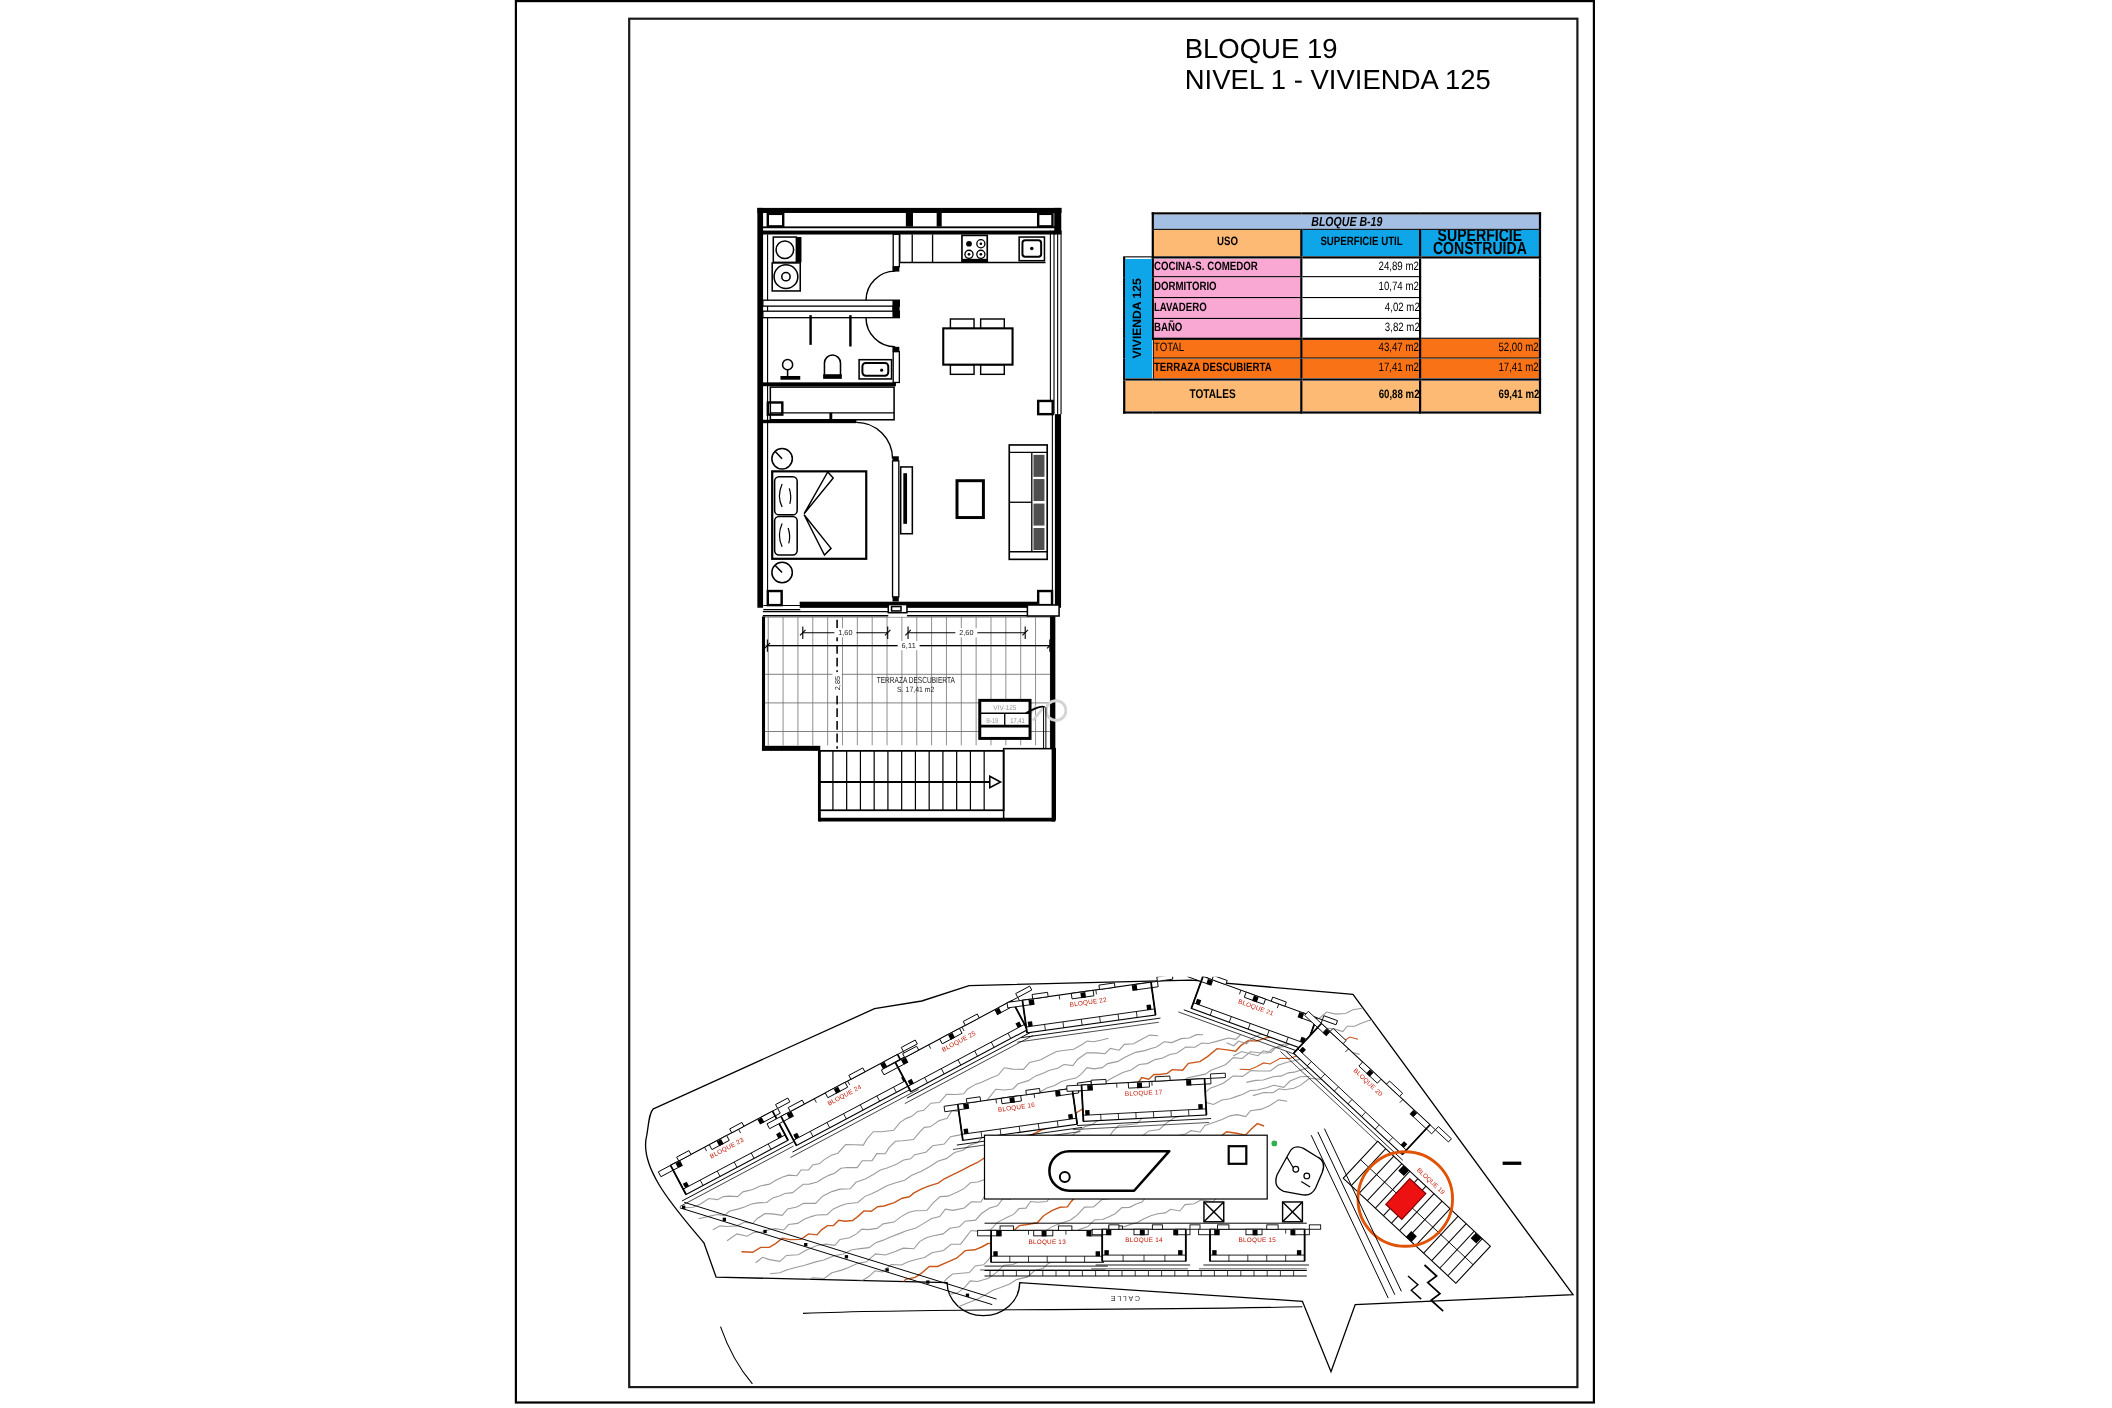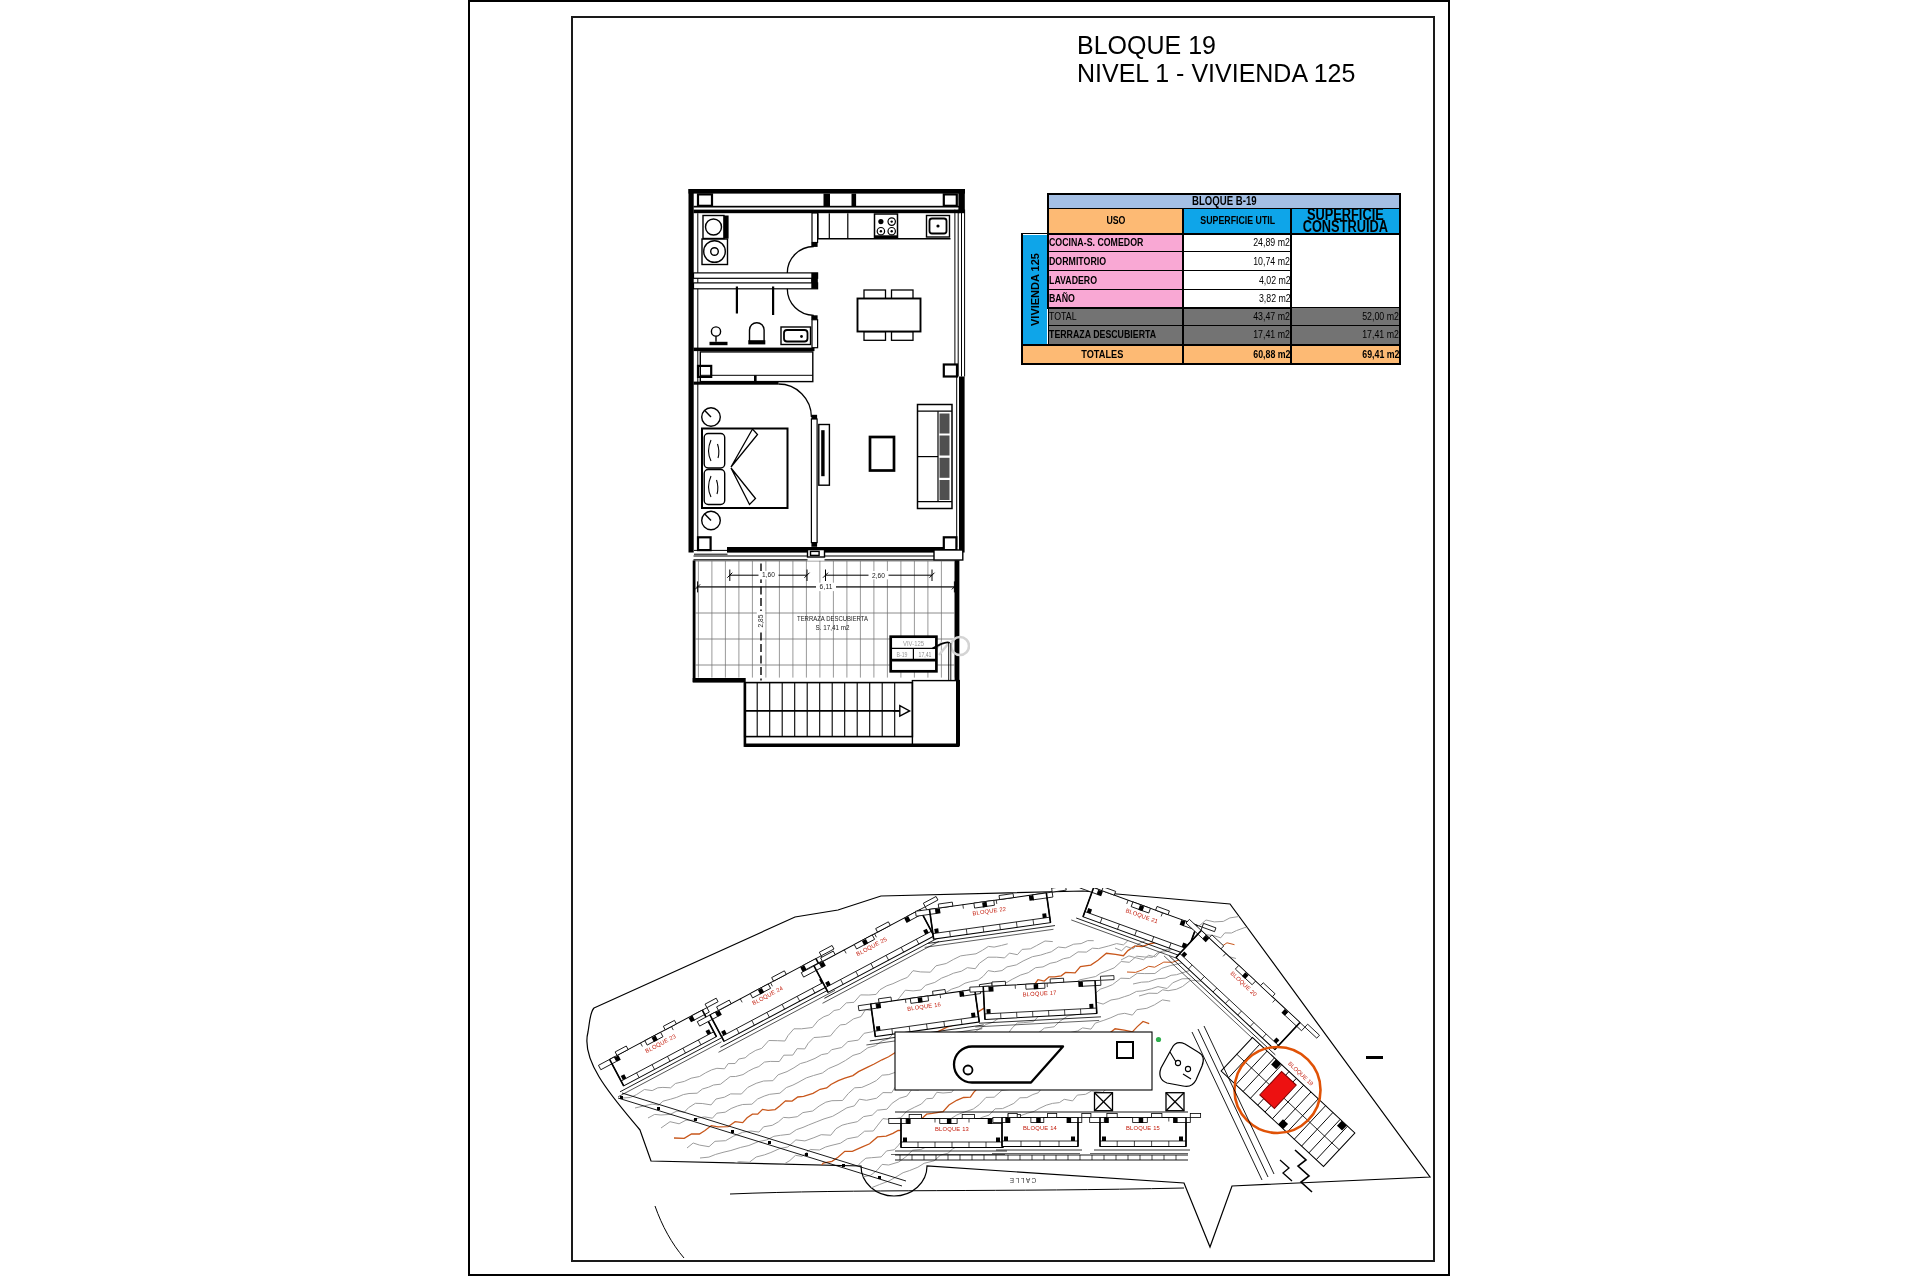--- a/index.html
+++ b/index.html
@@ -9,25 +9,25 @@
 #innerframe{left:571px;top:16px;width:864px;height:1246px;border:2px solid #1a1a1a;box-sizing:border-box;}
 #title{left:1077px;top:31px;font-size:25px;line-height:28px;color:#000;}
 
 #areatable{left:1021px;top:193px;border-collapse:collapse;table-layout:fixed;}
 #areatable td{padding:0;font-size:11px;line-height:11px;color:#000;overflow:hidden;white-space:nowrap;}
 #areatable .b{font-weight:bold;}
 #areatable td.bord{border:1px solid #000;}
 .sq{display:inline-block;transform:scaleX(0.8);transform-origin:0 50%;}
 .ctr .sq{transform-origin:50% 50%;}
 .num .sq{transform-origin:100% 50%;}
-.blue{background:#a4bfe4;}
+.blue{background:#a4bfe4;font-style:italic;}
 .yel{background:#0ea5e9;}
 .gry{background:#fdba74;}
 .grn1{background:#f9a8d4;}
-.grn2{background:#737373;margin-top:24px;}
+.grn2{background:#f97316;margin-top:24px;}
 .lab{padding-left:4px;}
 .num{text-align:right;padding-right:6px;}
 .ctr{text-align:center;}
 .vert{writing-mode:vertical-rl;transform:rotate(180deg);text-align:center;font-weight:bold;}
 </style>
 </head>
 <body>
 <div class="abs" id="pageborder"></div>
 <div class="abs" id="innerframe"></div>
 <div class="abs" id="title">BLOQUE 19<br>NIVEL 1 - VIVIENDA 125</div>
@@ -71,21 +71,21 @@
 <tr style="height:18px">
   <td class="bord grn2 lab"><span class="sq">TOTAL</span></td>
   <td class="bord grn2 num" style="border-left-width:2px"><span class="sq">43,47 m2</span></td>
   <td class="bord grn2 num" style="border-left-width:2px;border-right-width:2px"><span class="sq">52,00 m2</span></td>
 </tr>
 <tr style="height:19px">
   <td class="bord grn2 lab b" style="border-bottom-width:2px"><span class="sq">TERRAZA DESCUBIERTA</span></td>
   <td class="bord grn2 num" style="border-left-width:2px;border-bottom-width:2px"><span class="sq">17,41 m2</span></td>
   <td class="bord grn2 num" style="border-left-width:2px;border-right-width:2px;border-bottom-width:2px"><span class="sq">17,41 m2</span></td>
 </tr>
-<tr style="height:19px">
+<tr style="height:30px">
   <td colspan="2" class="bord gry ctr b" style="border-width:2px;font-size:11.5px"><span class="sq">TOTALES</span></td>
   <td class="bord gry num b" style="border-width:2px"><span class="sq">60,88 m2</span></td>
   <td class="bord gry num b" style="border-width:2px"><span class="sq">69,41 m2</span></td>
 </tr>
 </tbody>
   </table>
 
 <svg class="abs" id="floorplan" style="left:685px;top:185px" width="285" height="570" viewBox="685 185 285 570">
 <g stroke="#000" fill="none">
 </g>

